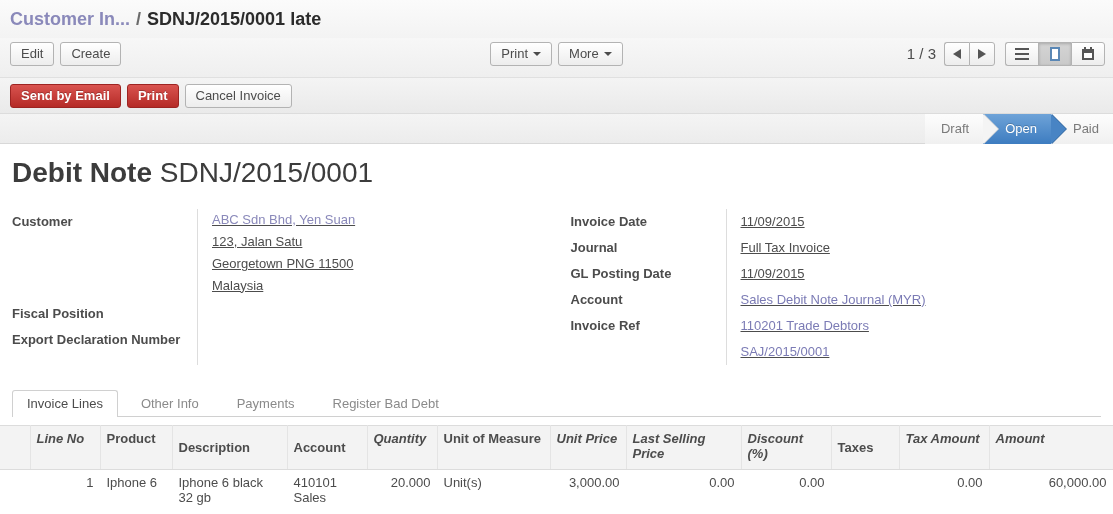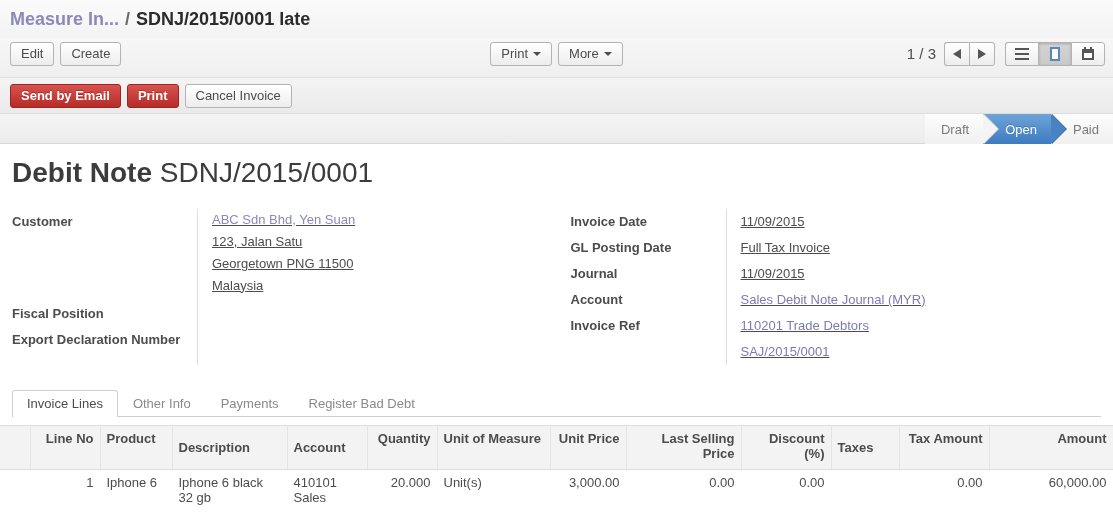--- a/index.html
+++ b/index.html
@@ -121,21 +121,21 @@
     background: linear-gradient(to bottom, #d9534f 0%, #b52b27 100%);
     border: 1px solid #9d2422;
     text-shadow: 0 -1px 0 rgba(0,0,0,.25);
   }
 
   
   .statusbar-row {
     height: 30px;
     background: linear-gradient(to bottom, #f4f4f4 0%, #ececec 100%);
     border-bottom: 1px solid #d8d8d8;
-    display: flex; align-items: flex-start; justify-content: flex-end;
+    display: flex; align-items: center; justify-content: flex-end;
     padding-right: 0;
   }
   .statusbar { display: flex; height: 30px; overflow: hidden; }
   .stat {
     position: relative;
     display: flex; align-items: center;
     height: 30px;
     padding: 0 14px 0 22px;
     font-size: 13px; color: #7a7a7a;
     background: linear-gradient(to bottom, #fdfdfd 0%, #f0f0f0 100%);
@@ -190,20 +190,21 @@
   .val-link { color: #8a89ba; cursor: pointer; }
   .val-link-blue { color: #7b7bb5; cursor: pointer; }
   .spacer-22 { height: 22px; }
 
   
   .tabs-wrap { margin: 22px 0 0 0; padding: 0 12px; }
   .tabs {
     display: flex; align-items: flex-end;
     border-bottom: 1px solid #d0d0d0;
     height: 30px;
+    gap: 8px;
   }
   .tab {
     font-size: 13px; color: #8a8a8a;
     padding: 6px 14px 7px 14px;
     line-height: 1;
     border: 1px solid transparent;
     border-bottom: none;
     margin-bottom: -1px;
     cursor: pointer;
     white-space: nowrap;
@@ -230,36 +231,36 @@
     border-right: 1px solid #e4e4e4;
     color: #4c4c4c;
     font-weight: bold;
     text-align: left;
     padding: 5px 6px;
     height: 44px;
     vertical-align: top;
     white-space: normal;
   }
   .lines-table thead th.vmid { vertical-align: middle; }
-  .lines-table thead th.num { text-align: right; }
+  .lines-table thead th.num { text-align: left; font-style: italic; }
   .lines-table tbody td {
     padding: 5px 6px;
     vertical-align: top;
     color: #4c4c4c;
     border-right: 1px solid transparent;
     line-height: 15px;
   }
   .lines-table tbody td.num { text-align: right; }
   .col-handle { width: 30px; }
 </style>
 </head>
 <body>
 
 <div class="breadcrumb-bar">
-  <span class="bc-link">Measure In...</span>
+  <span class="bc-link">Customer In...</span>
   <span class="bc-sep">/</span>
   <span class="bc-current">SDNJ/2015/0001 late</span>
 </div>
 
 <div class="toolbar">
   <button class="btn">Edit</button>
   <button class="btn">Create</button>
 
   <div class="tb-center">
     <button class="btn">
@@ -345,22 +346,22 @@
           <div>Malaysia</div>
         </div>
         <div class="val"></div>
         <div class="val"></div>
       </div>
     </div>
 
     <div class="form-col form-col-right">
       <div class="labels">
         <div class="lbl">Invoice Date</div>
+        <div class="lbl">Journal</div>
         <div class="lbl">GL Posting Date</div>
-        <div class="lbl">Journal</div>
         <div class="lbl">Account</div>
         <div class="lbl">Invoice Ref</div>
       </div>
       <div class="values">
         <div class="val">11/09/2015</div>
         <div class="val">Full Tax Invoice</div>
         <div class="val">11/09/2015</div>
         <div class="val val-link-blue">Sales Debit Note Journal (MYR)</div>
         <div class="val val-link-blue">110201 Trade Debtors</div>
         <div class="val val-link-blue">SAJ/2015/0001</div>

